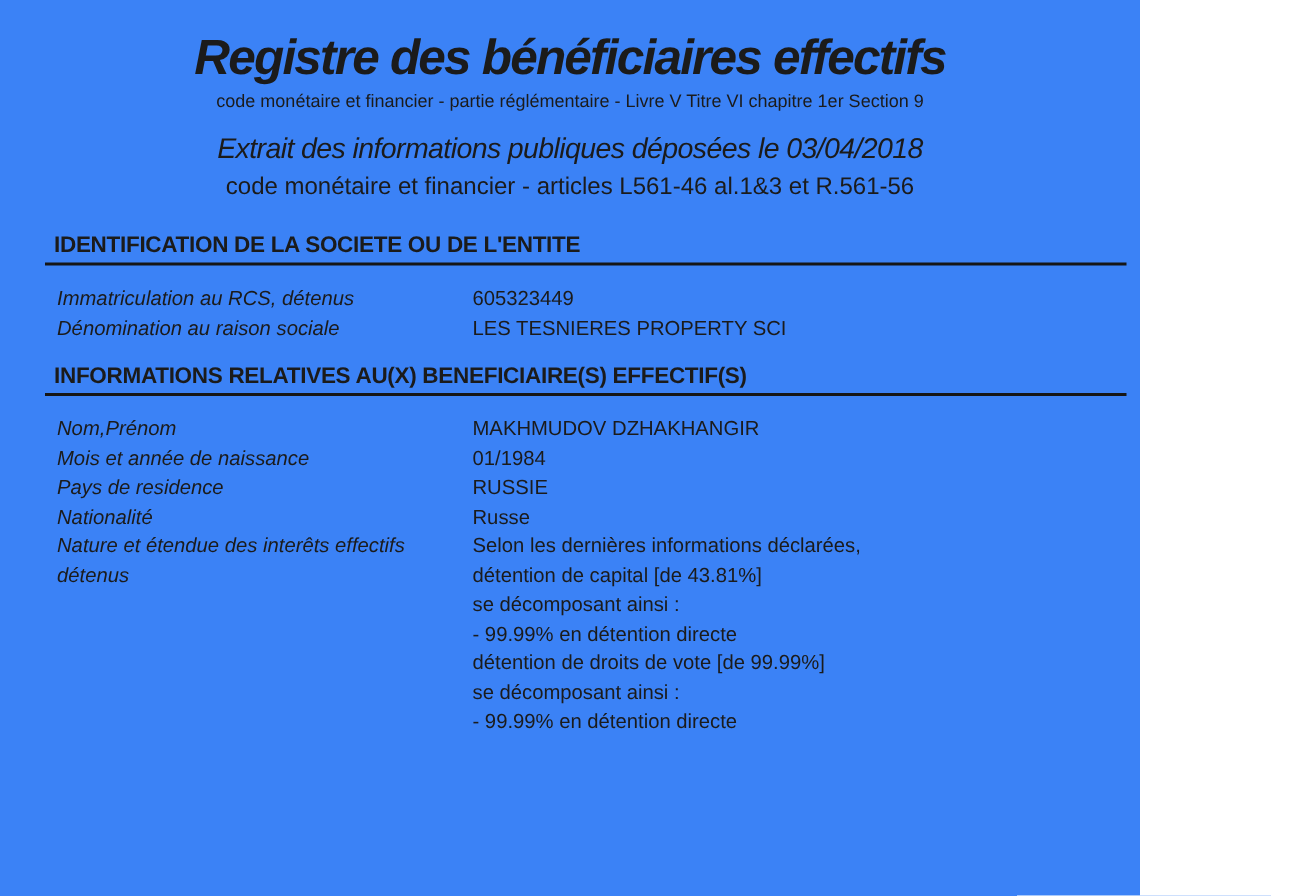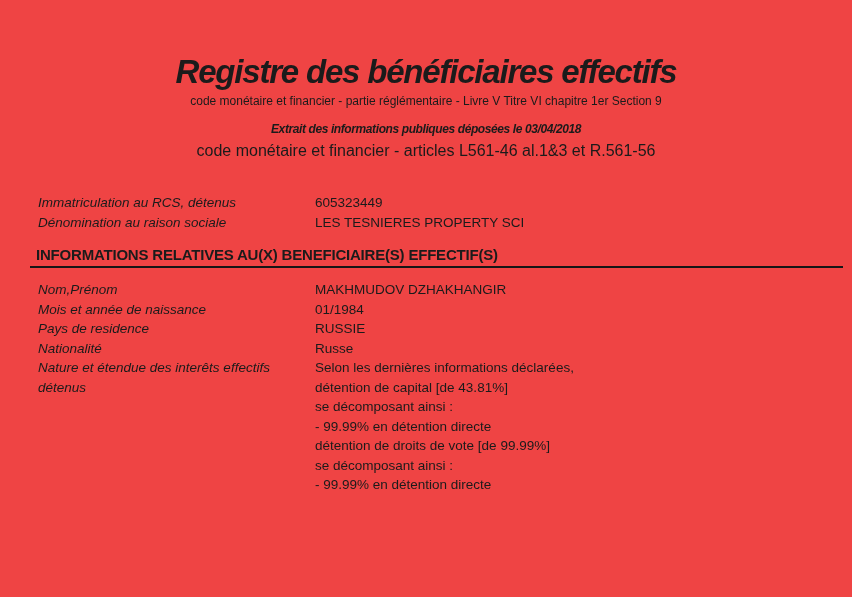--- a/index.html
+++ b/index.html
@@ -1,49 +1,49 @@
 <!DOCTYPE html>
 <html><head>
 <meta charset="utf-8">
 <style>
   html, body {
     margin: 0;
     padding: 0;
     background: #ffffff;
   }
   .page {
-    width: 852px;
+    width: 760px;
     height: 597px;
-    background: #ef4444;
+    background: #3b82f6;
     color: #1b1b1b;
     font-family: "Liberation Sans", "DejaVu Sans", sans-serif;
     box-sizing: border-box;
-    padding-top: 54px;
+    padding-top: 20px;
     overflow: hidden;
   }
   .doc-header {
     text-align: center;
   }
   .doc-title {
     margin: 0;
     font-size: 33px;
     font-weight: bold;
     font-style: italic;
     letter-spacing: -1.2px;
     line-height: 1.12;
   }
   .doc-subtitle {
     margin: 3px 0 0 0;
     font-size: 12px;
     line-height: 1.2;
   }
   .extract-title {
     margin: 15px 0 0 0;
-    font-size: 12px;
-    font-weight: bold;
+    font-size: 19px;
+    font-weight: normal;
     font-style: italic;
     letter-spacing: -0.4px;
     line-height: 1.15;
   }
   .extract-subtitle {
     margin: 4px 0 0 0;
     font-size: 16px;
     line-height: 1.2;
   }
   .content {
@@ -83,20 +83,21 @@
 
 <div class="page">
   <div class="doc-header">
     <h1 class="doc-title">Registre des bénéficiaires effectifs</h1>
     <p class="doc-subtitle">code monétaire et financier - partie réglémentaire - Livre V Titre VI chapitre 1er Section 9</p>
     <h2 class="extract-title">Extrait des informations publiques déposées le 03/04/2018</h2>
     <p class="extract-subtitle">code monétaire et financier - articles L561-46 al.1&amp;3 et R.561-56</p>
   </div>
   <div class="content" id="sections">
       <section class="doc-section">
+        <h3 class="section-heading">IDENTIFICATION DE LA SOCIETE OU DE L'ENTITE</h3>
         <div class="rows">
           <div class="field-row">
             <div class="field-label">Immatriculation au RCS, détenus</div>
             <div class="field-value">605323449</div>
           </div>
           <div class="field-row">
             <div class="field-label">Dénomination au raison sociale</div>
             <div class="field-value">LES TESNIERES PROPERTY SCI</div>
           </div>
         </div>

